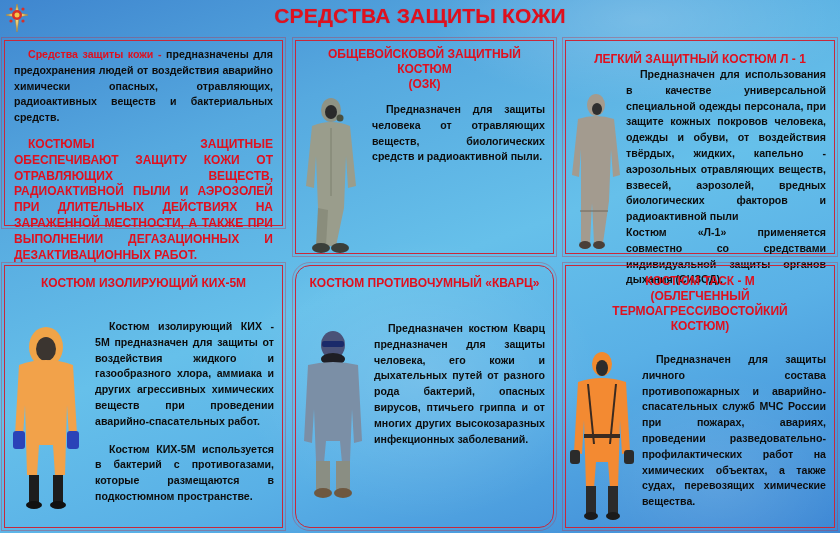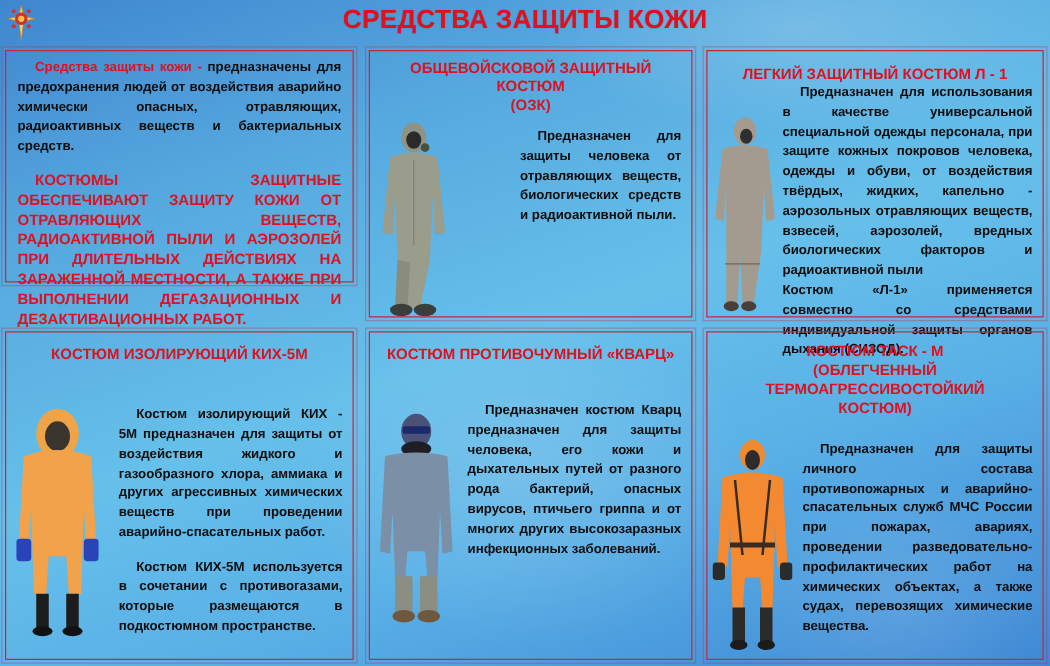--- a/index.html
+++ b/index.html
@@ -89,21 +89,21 @@
     <span class="red">Средства защиты кожи</span><span class="red"> - </span><span>предназначены для предохранения людей от воздействия аварийно химически опасных, отравляющих, радиоактивных веществ и бактериальных средств.</span>
   </div>
   <div class="caps-red">КОСТЮМЫ ЗАЩИТНЫЕ ОБЕСПЕЧИВАЮТ ЗАЩИТУ КОЖИ ОТ ОТРАВЛЯЮЩИХ ВЕЩЕСТВ, РАДИОАКТИВНОЙ ПЫЛИ И АЭРОЗОЛЕЙ ПРИ ДЛИТЕЛЬНЫХ ДЕЙСТВИЯХ НА ЗАРАЖЕННОЙ МЕСТНОСТИ, А ТАКЖЕ ПРИ ВЫПОЛНЕНИИ ДЕГАЗАЦИОННЫХ И ДЕЗАКТИВАЦИОННЫХ РАБОТ.</div>
 </div>
 
 <div class="panel" style="left:295px; top:40px; width:259px; height:214px;">
   <div class="panel-title">
     <div>ОБЩЕВОЙСКОВОЙ ЗАЩИТНЫЙ КОСТЮМ</div>
     <div>(ОЗК)</div>
   </div>
-  <div class="row" style="margin-top:4px;gap:44px;">
+  <div class="row" style="margin-top:4px;">
     <div class="figure" style="width:66px; height:160px; margin-left:-6px;">
       <svg width="66" height="160" viewBox="0 0 66 160">
         <ellipse cx="33" cy="14" rx="10" ry="12" fill="#8f9384"></ellipse>
         <ellipse cx="33" cy="16" rx="6" ry="7" fill="#2a2a2a"></ellipse>
         <circle cx="42" cy="22" r="3.5" fill="#4a5040"></circle>
         <path d="M14,30 Q33,22 52,30 L58,90 L50,92 L48,60 L46,112 L38,150 L28,150 L20,112 L18,60 L16,92 L8,90 Z" fill="#9a9d8c"></path>
         <path d="M20,112 L18,150 L28,150 L30,114 Z" fill="#8a8d7c"></path>
         <ellipse cx="23" cy="152" rx="9" ry="5" fill="#3a3f3a"></ellipse>
         <ellipse cx="42" cy="152" rx="9" ry="5" fill="#3a3f3a"></ellipse>
         <line x1="33" y1="32" x2="33" y2="100" stroke="#7d806f" stroke-width="1"></line>
@@ -132,43 +132,43 @@
     </div>
     <div class="text-col" style="padding-left:4px;">
       <div class="just indent">Предназначен для использования в качестве универсальной специальной одежды персонала, при защите кожных покровов человека, одежды и обуви, от воздействия твёрдых, жидких, капельно - аэрозольных отравляющих веществ, взвесей, аэрозолей, вредных биологических факторов и радиоактивной пыли</div>
       <div class="just indent" style="text-indent:0;">Костюм «Л-1» применяется совместно со средствами индивидуальной защиты органов дыхания (СИЗОД).</div>
     </div>
   </div>
 </div>
 
 <div class="panel" style="left:4px; top:265px; width:279px; height:263px;">
   <div class="panel-title" style="margin-top:4px;">КОСТЮМ ИЗОЛИРУЮЩИЙ КИХ-5М</div>
-  <div class="row" style="margin-top:20px;align-items:center;">
+  <div class="row" style="margin-top:20px;">
     <div class="figure" style="width:66px; height:190px; margin-top:14px;">
       <svg width="66" height="190" viewBox="0 0 66 190">
         <ellipse cx="33" cy="22" rx="17" ry="20" fill="#f0a448"></ellipse>
         <ellipse cx="33" cy="24" rx="10" ry="12" fill="#3b3530"></ellipse>
         <path d="M6,40 Q33,30 60,40 L64,110 L56,112 L54,80 L52,150 L42,150 L40,120 L26,120 L24,150 L14,150 L12,80 L10,112 L2,110 Z" fill="#f2a24a"></path>
         <rect x="0" y="106" width="12" height="18" rx="3" fill="#2a43b8"></rect>
         <rect x="54" y="106" width="12" height="18" rx="3" fill="#2a43b8"></rect>
         <rect x="16" y="150" width="10" height="28" fill="#1d1d1d"></rect>
         <rect x="40" y="150" width="10" height="28" fill="#1d1d1d"></rect>
         <ellipse cx="21" cy="180" rx="8" ry="4" fill="#111"></ellipse>
         <ellipse cx="45" cy="180" rx="8" ry="4" fill="#111"></ellipse>
       </svg>
     </div>
     <div class="text-col" style="padding-left:16px; padding-top:8px;">
       <div class="just indent">Костюм изолирующий КИХ - 5М предназначен для защиты от воздействия жидкого и газообразного хлора, аммиака и других агрессивных химических веществ при проведении аварийно-спасательных работ.</div>
       <div class="gap"></div>
-      <div class="just indent">Костюм КИХ-5М используется в сочетании с противогазами, которые размещаются в подкостюмном пространстве.</div>
-    </div>
-  </div>
-</div>
-
-<div class="panel" style="left:295px; top:265px; width:259px; height:263px;">
+      <div class="just indent">Костюм КИХ-5М используется в бактерий с противогазами, которые размещаются в подкостюмном пространстве.</div>
+    </div>
+  </div>
+</div>
+
+<div class="panel" style="left:295px; top:265px; width:259px; height:263px;border-radius:15px;">
   <div class="panel-title" style="margin-top:4px;">КОСТЮМ ПРОТИВОЧУМНЫЙ «КВАРЦ»</div>
   <div class="row" style="margin-top:22px;">
     <div class="figure" style="width:66px; height:180px; margin-left:-4px; margin-top:16px;">
       <svg width="66" height="180" viewBox="0 0 66 180">
         <ellipse cx="33" cy="16" rx="12" ry="14" fill="#4a5278"></ellipse>
         <rect x="22" y="12" width="22" height="6" rx="2" fill="#1a2a6a"></rect>
         <ellipse cx="33" cy="30" rx="12" ry="6" fill="#1e1e24"></ellipse>
         <path d="M8,36 Q33,30 58,36 L62,112 L54,114 L52,80 L50,132 L42,134 L40,112 L26,112 L24,134 L16,132 L14,80 L12,114 L4,112 Z" fill="#7b8fa6"></path>
         <rect x="16" y="132" width="14" height="30" fill="#8a8e83"></rect>
         <rect x="36" y="132" width="14" height="30" fill="#8a8e83"></rect>

